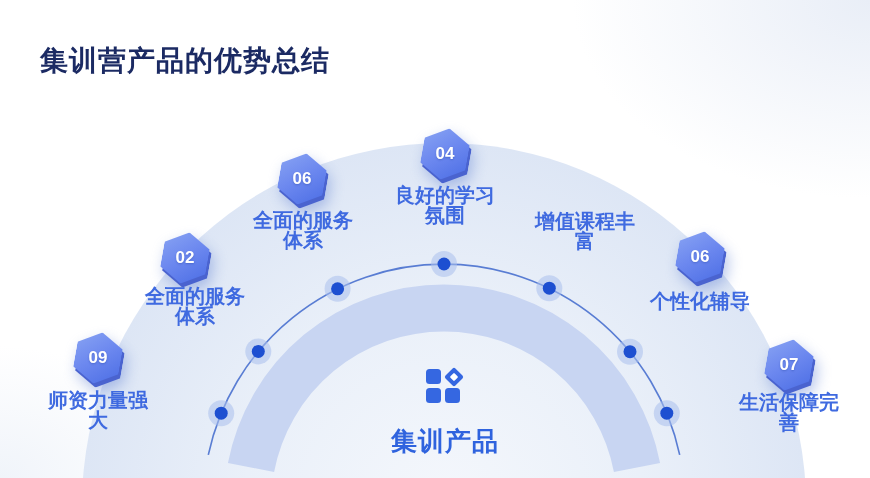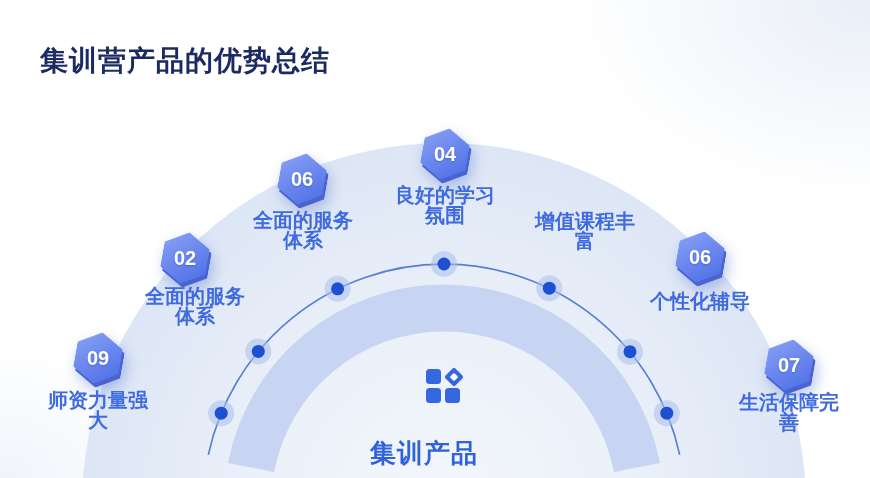--- a/index.html
+++ b/index.html
@@ -53,21 +53,21 @@
     background:var(--hex-side);
     transform:rotate(10deg) translate(2.5px,3.5px);
   }
   .hex-face{
     background:linear-gradient(140deg,var(--hex-gradient-top) 0%,#6c88ef 48%,var(--hex-gradient-bottom) 100%);
     transform:rotate(10deg);
   }
   .hex-num{
     position:absolute;inset:0;z-index:3;
     display:flex;align-items:center;justify-content:center;
-    font-size:20px;font-weight:bold;color:var(--hex-number);
+    font-size:17px;font-weight:bold;color:var(--hex-number);
     text-shadow:0 1px 2px rgba(30,60,150,.35);
   }
   .item-label{
     position:absolute;width:108px;z-index:2;
     text-align:center;
     font-size:20px;line-height:20px;font-weight:bold;
     color:var(--item-label);
   }
   .center-icon{position:absolute;left:425px;top:367px;width:40px;height:40px;z-index:2;}
   .icon-sq{position:absolute;width:15px;height:15px;border-radius:3.5px;background:var(--icon-blue);}
@@ -75,23 +75,22 @@
   .icon-sq.bl{left:1px;top:21px;}
   .icon-sq.br{left:20px;top:21px;}
   .icon-diamond{
     position:absolute;left:22px;top:3px;width:14px;height:14px;border-radius:2px;
     background:var(--icon-blue);transform:rotate(45deg);
     display:flex;align-items:center;justify-content:center;
   }
   .icon-diamond-hole{width:5.5px;height:5.5px;background:#ffffff;border-radius:1px;}
   .center-label{
     position:absolute;left:370px;top:424px;width:150px;z-index:2;
-    text-align:left;font-size:26px;font-weight:bold;letter-spacing:1px;
+    text-align:center;font-size:26px;font-weight:bold;letter-spacing:1px;
     color:var(--center-label);
-    margin-top:12px;
   }
 </style>
 </head>
 <body>
 
 <div class="slide">
 
   <h1 class="page-title">集训营产品的优势总结</h1>
 
   <svg class="diagram" viewBox="0 0 870 478" aria-hidden="true">

